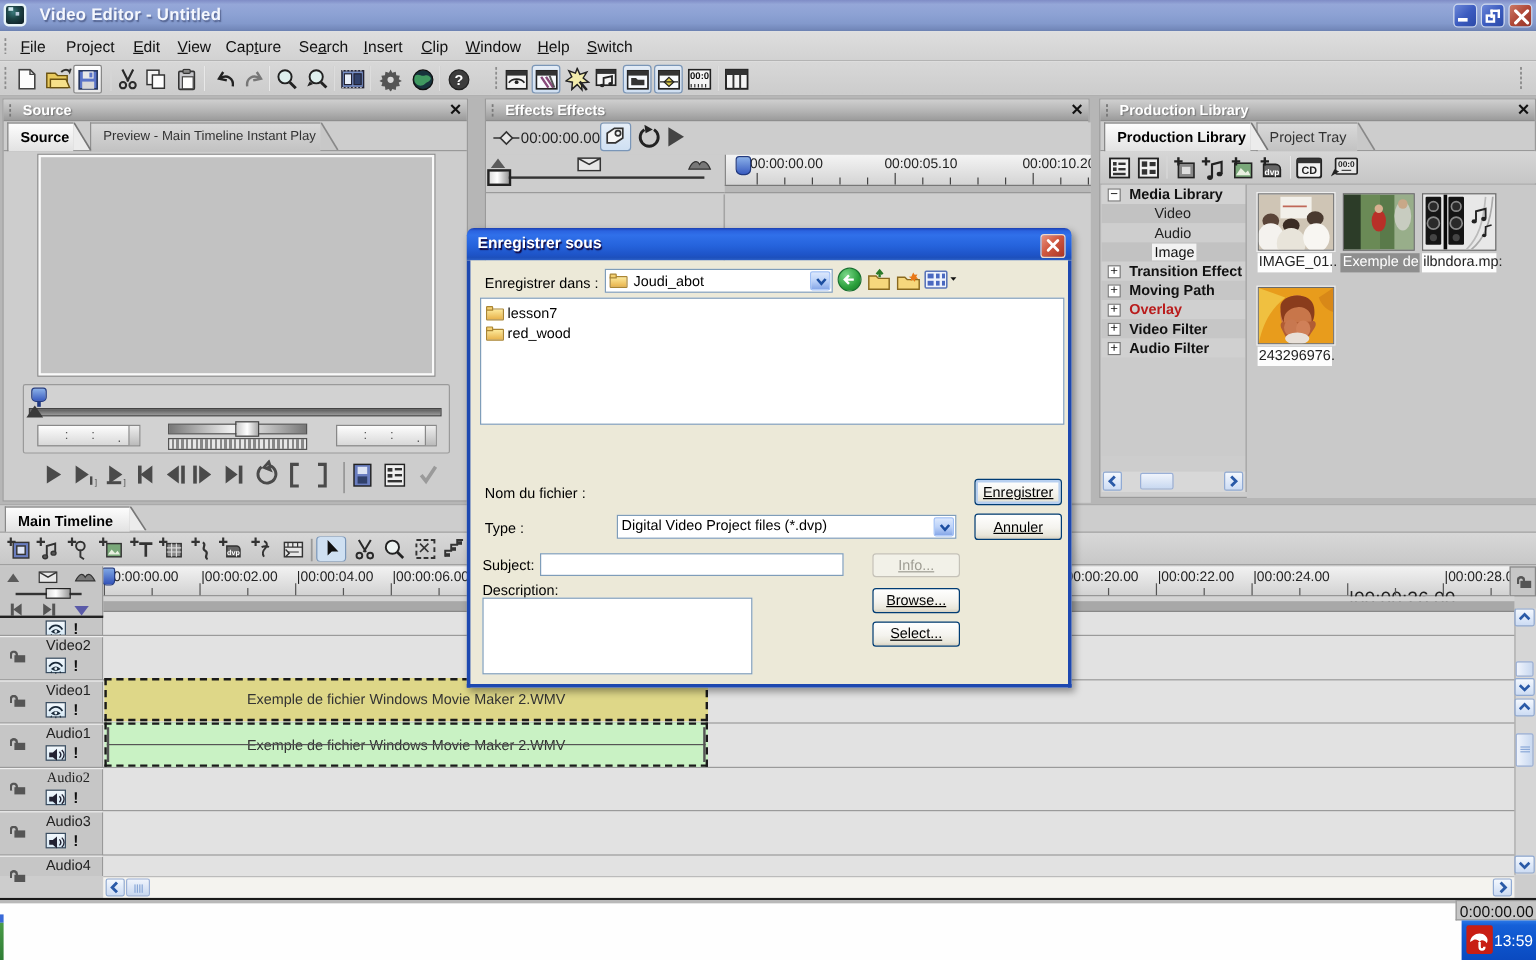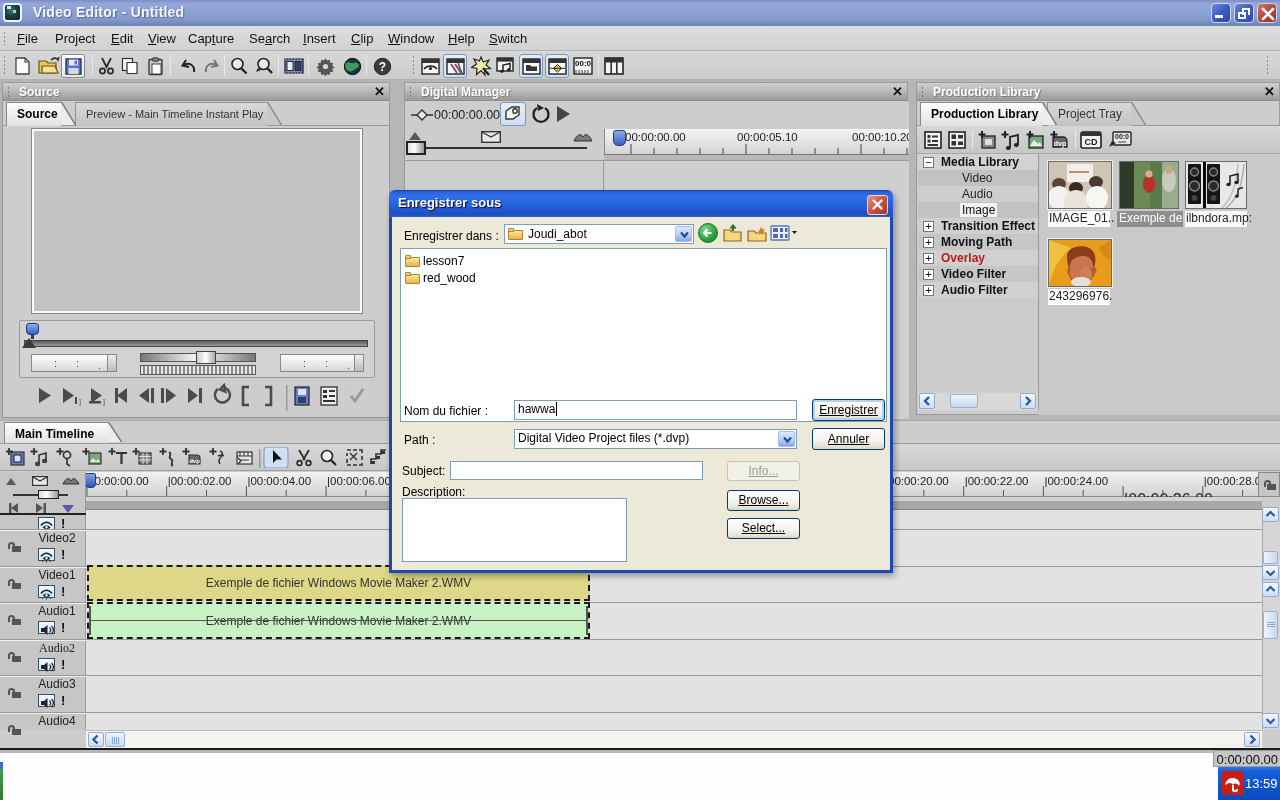--- a/index.html
+++ b/index.html
@@ -394,21 +394,21 @@
             <rect x="320" y="17" width="12" height="2" fill="#333"></rect>
           <path d="M348 13 l4 5 8 -12" fill="none" stroke="#9a9a9a" stroke-width="3"></path>
         </g>
       </svg>
     </div>
   </div>
 
   <div id="fxpanel" class="panel" style="left:404px; top:82px; width:504px; height:336px;">
     <div class="phead">
         <div class="grip"></div>
-        <div class="t">Digital Manager</div>
+        <div class="t">Effects Effects</div>
         <div class="x">✕</div>
       </div>
 
     <div class="abs" style="left:0;top:19px;width:504px;height:27px;background:#cdcdcd;">
       <svg class="abs" style="left:6px;top:6px;" width="22" height="14" viewBox="0 0 22 14">
           <path d="M6 7 l5 -5 5 5 -5 5 z" fill="#e8e8e8" stroke="#333" stroke-width="1.4"></path>
           <path d="M0 7 h6 M16 7 h6" stroke="#333" stroke-width="1.4"></path>
         </svg>
       <div class="abs" style="left:29px;top:6px;font-size:12.5px;color:#222;">00:00:00.00</div>
       <div class="abs" style="left:95px;top:0px;width:26px;height:24px;background:linear-gradient(180deg,#e6eef8,#cfe0f2);border:1px solid #7a96b8;border-radius:3px;">
@@ -983,36 +983,35 @@
             <rect x="3" y="5" width="5" height="4" fill="#4a68c0"></rect>
             <rect x="10" y="5" width="3" height="4" fill="#4a68c0"></rect>
             <rect x="15" y="5" width="2.5" height="4" fill="#4a68c0"></rect>
             <rect x="3" y="11" width="5" height="4" fill="#4a68c0"></rect>
             <rect x="10" y="11" width="3" height="4" fill="#4a68c0"></rect>
             <rect x="15" y="11" width="2.5" height="4" fill="#4a68c0"></rect>
             <path d="M22 8 l2.5 3 2.5 -3 z" fill="#111"></path>
           </svg>
       </div>
 
-      <div class="abs" style="left:8px;top:31px;width:487px;height:174px;background:#fff;border:1px solid #7f9db9;">
+      <div class="abs" style="left:8px;top:31px;width:487px;height:106px;background:#fff;border:1px solid #7f9db9;">
         <div class="folder" style="left:4px;top:6px;">
             <div class="back"></div>
             <div class="tabf"></div>
           </div>
         <div class="abs" style="left:22px;top:5px;font-size:12px;">lesson7</div>
         <div class="folder" style="left:4px;top:23px;">
             <div class="back"></div>
             <div class="tabf"></div>
           </div>
         <div class="abs" style="left:22px;top:22px;font-size:12px;">red_wood</div>
       </div>
       <div class="xplabel" style="left:12px;top:187px;">Nom du fichier :</div>
-      <div class="xpinput" style="left:122px;top:183px;width:283px;height:20px;">hawwa<span style="border-left:1px solid #000;margin-left:1px;"></span></div>
       <div class="xpbtn focus" style="left:420px;top:182px;width:73px;height:22px;line-height:20px;">Enregistrer</div>
-      <div class="xplabel" style="left:12px;top:216px;">Path :</div>
+      <div class="xplabel" style="left:12px;top:216px;">Type :</div>
       <div class="xpinput" style="left:122px;top:212px;width:283px;height:20px;">Digital Video Project files (*.dvp)
         <div class="combobtn" style="right:1px;top:1px;height:16px;">
             <svg width="13" height="10" viewBox="0 0 13 10">
               <path d="M3 2.5 l3.5 4 3.5 -4" stroke="#1c4ea0" stroke-width="2.2" fill="none"></path>
             </svg>
           </div>
       </div>
       <div class="xpbtn" style="left:420px;top:211px;width:73px;height:22px;line-height:20px;">Annuler</div>
       <div class="xplabel" style="left:10px;top:247px;">Subject:</div>
       <div class="xpinput" style="left:58px;top:244px;width:253px;height:19px;"></div>

